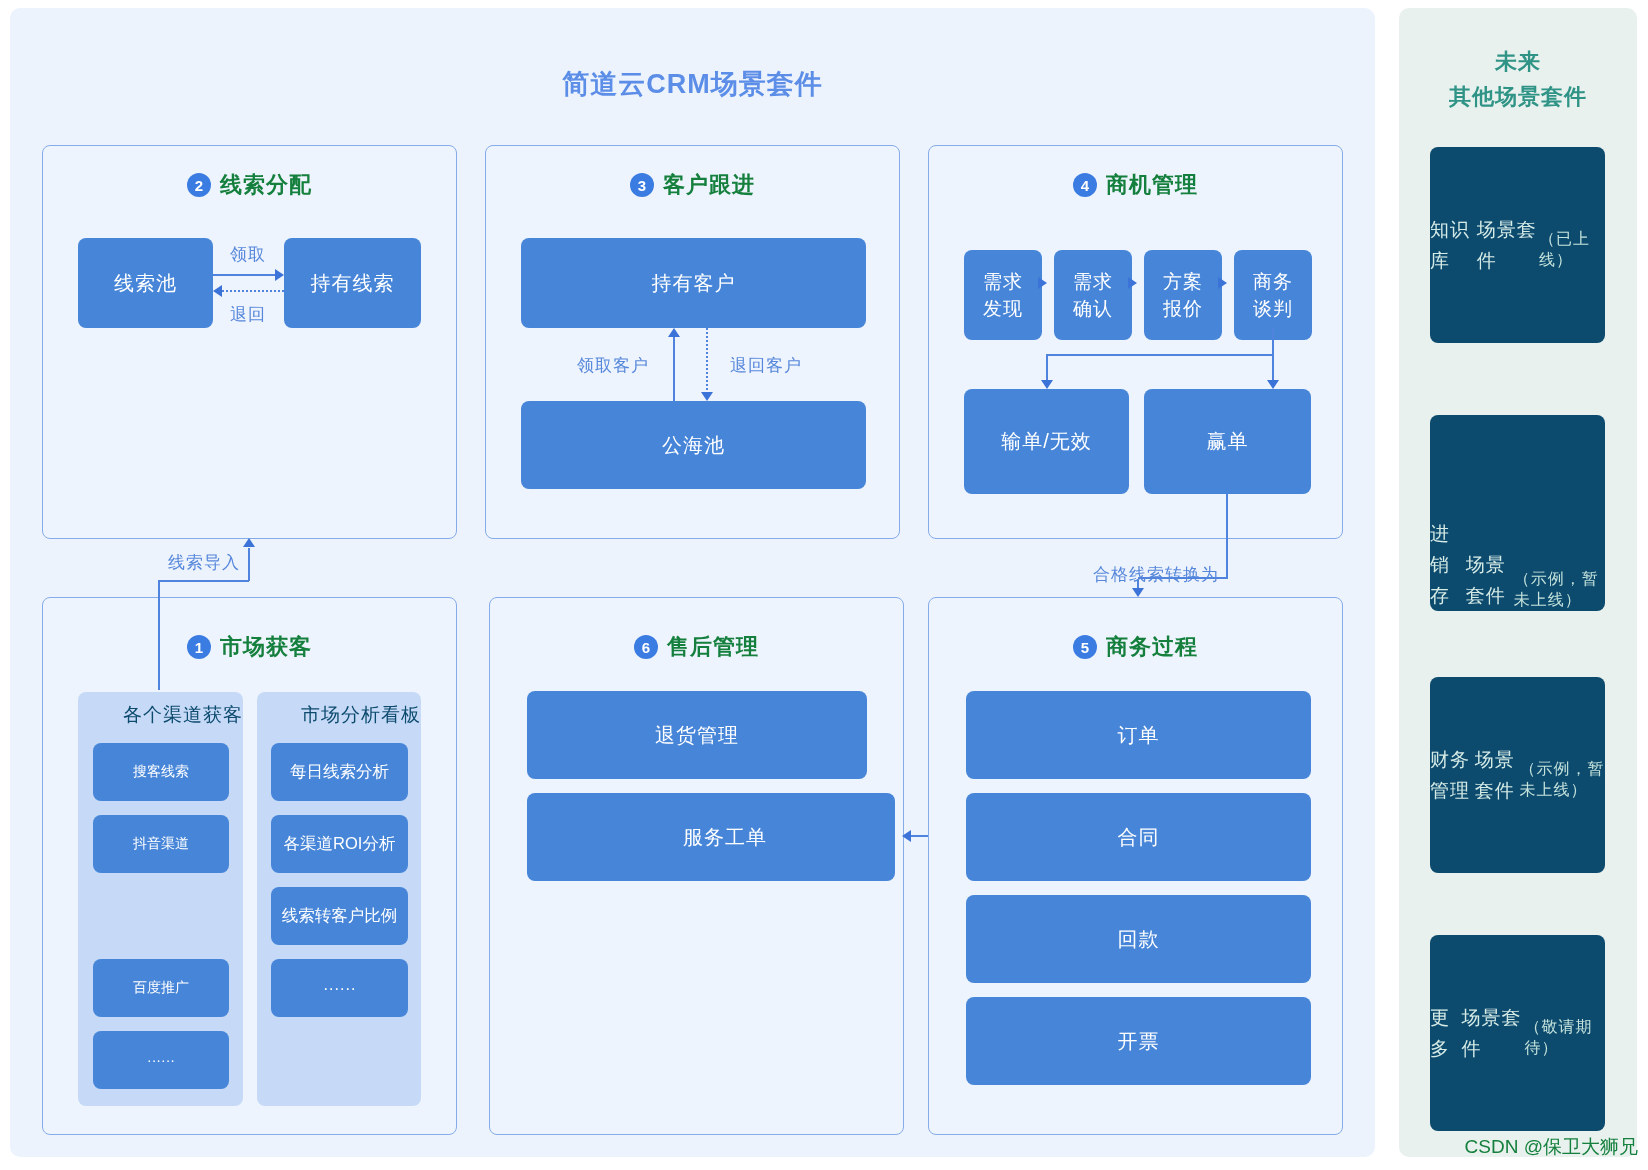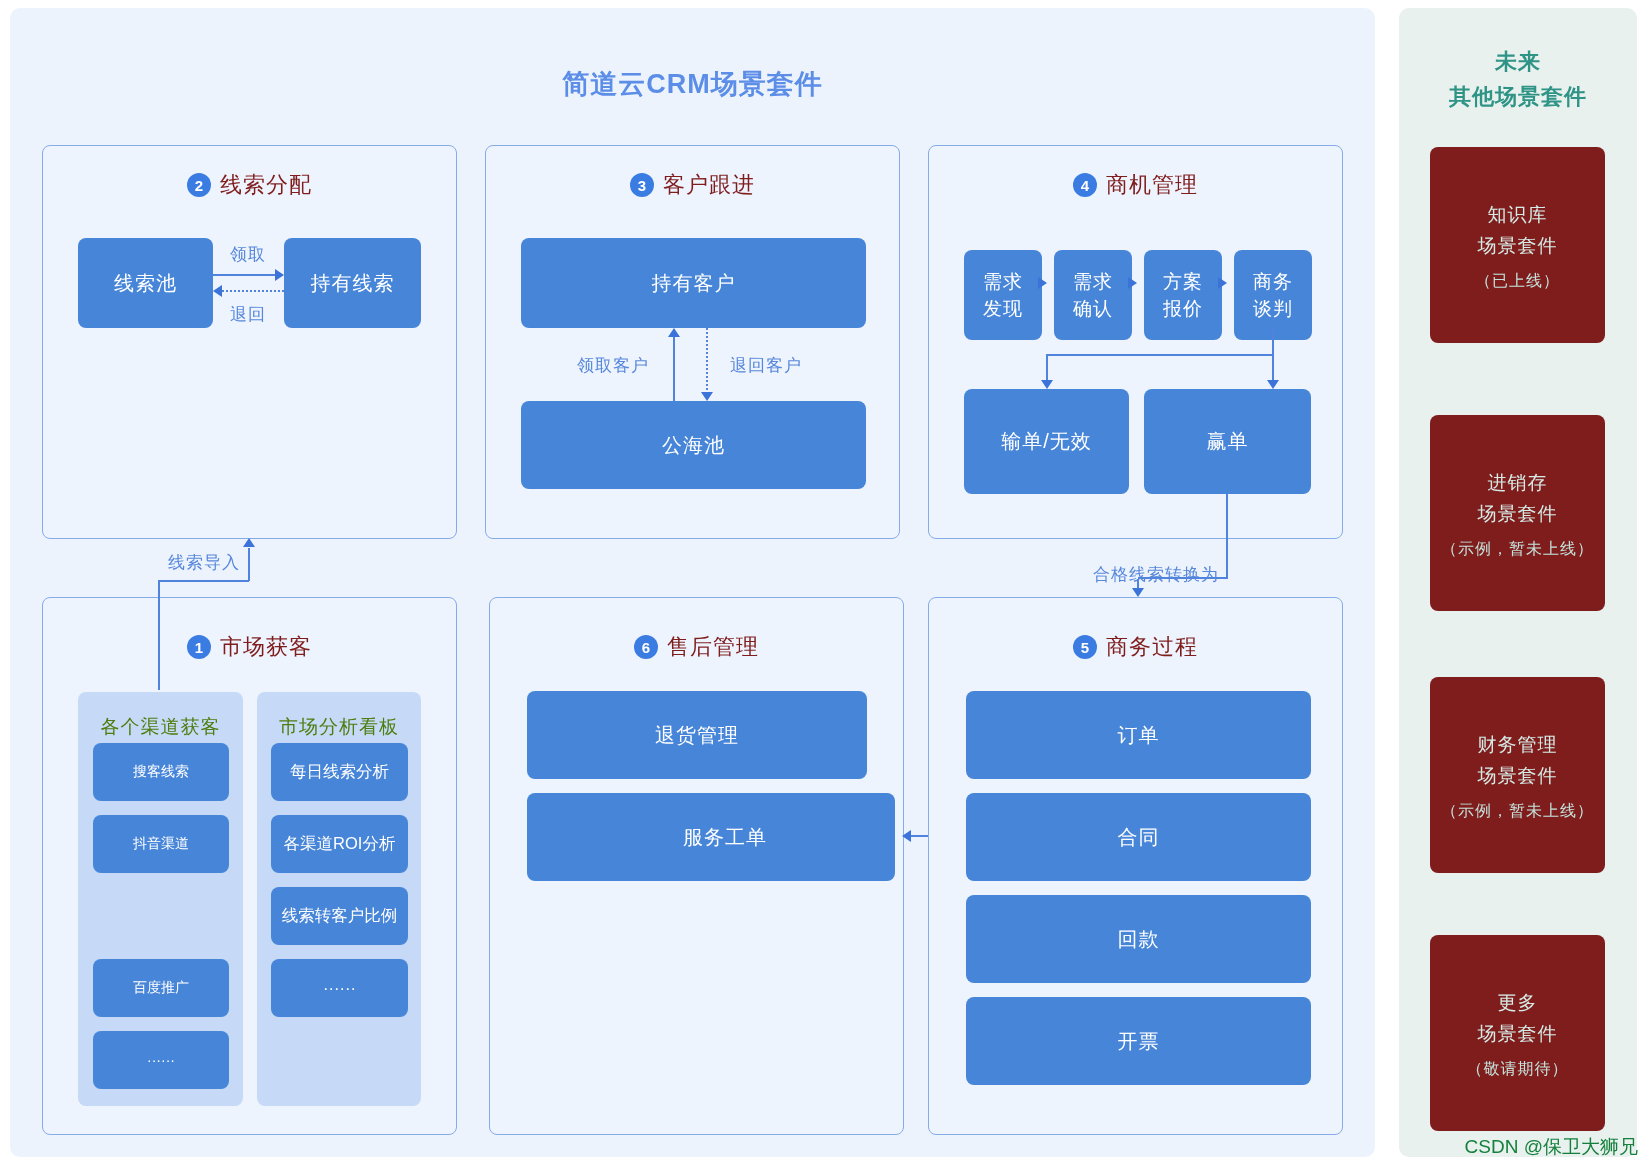--- a/index.html
+++ b/index.html
@@ -16,49 +16,49 @@
   #p3{left:475px;top:137px;width:413px;height:392px;}
   #p4{left:918px;top:137px;width:413px;height:392px;}
   #p1{left:32px;top:589px;width:413px;height:536px;}
   #p6{left:479px;top:589px;width:413px;height:536px;}
   #p5{left:918px;top:589px;width:413px;height:536px;}
   .phead{position:absolute;top:24px;left:0;width:100%;display:flex;justify-content:center;
         align-items:center;gap:9px;}
   .phead.low{top:34px;}
   .pnum{width:24px;height:24px;border-radius:50%;background:#3b7ce2;color:#fff;
         font-size:15px;font-weight:bold;display:flex;align-items:center;justify-content:center;}
-  .ptitle{font-size:22px;font-weight:normal;color:#7f1d1d;letter-spacing:1px;}
+  .ptitle{font-size:22px;font-weight:bold;color:#15803d;letter-spacing:1px;}
   .node{position:absolute;background:#4685d8;border-radius:8px;color:#ffffff;
         display:flex;align-items:center;justify-content:center;font-size:20px;
         letter-spacing:1px;text-align:center;}
   .node.stage{font-size:19px;line-height:27px;margin-top:12px;}
   .subpanel{position:absolute;background:#c6daf7;border-radius:8px;}
-  .subtitle{position:absolute;top:22px;left:0;width:100%;text-align:center;
-        font-size:19px;color:#4d7c0f;letter-spacing:1px;}
+  .subtitle{position:absolute;top:10px;left:0;width:100%;text-align:right;
+        font-size:19px;color:#0c4a6e;letter-spacing:1px;}
   .subitem{position:absolute;background:#4685d8;border-radius:8px;color:#fff;
         display:flex;align-items:center;justify-content:center;font-size:14px;}
   .subitem.small{font-size:16.5px;}
   .hline{position:absolute;height:2px;background:#4f83dd;}
   .vline{position:absolute;width:2px;background:#4f83dd;}
   .hline.dotted{height:0;background:none;border-top:2px dotted #4f83dd;}
   .vline.dotted{width:0;background:none;border-left:2px dotted #4f83dd;}
   .arr-r{position:absolute;width:0;height:0;border-top:6px solid transparent;
         border-bottom:6px solid transparent;border-left:9px solid #3b73d8;}
   .arr-l{position:absolute;width:0;height:0;border-top:6px solid transparent;
         border-bottom:6px solid transparent;border-right:9px solid #3b73d8;}
   .arr-u{position:absolute;width:0;height:0;border-left:6px solid transparent;
         border-right:6px solid transparent;border-bottom:9px solid #3b73d8;}
   .arr-d{position:absolute;width:0;height:0;border-left:6px solid transparent;
         border-right:6px solid transparent;border-top:9px solid #3b73d8;}
   .alabel{position:absolute;color:#5687da;font-size:17px;white-space:nowrap;
         transform:translate(-50%,-50%);letter-spacing:1px;}
   .sb-title{position:absolute;top:36px;left:0;width:100%;text-align:center;
         font-size:22px;font-weight:bold;color:#2f9486;line-height:35px;letter-spacing:1px;}
-  .card{position:absolute;left:31px;width:175px;height:196px;background:#7f1d1d;
-        border-radius:8px;display:flex;flex-direction:column;align-items:center;
+  .card{position:absolute;left:31px;width:175px;height:196px;background:#0c4a6e;
+        border-radius:8px;display:flex;flex-direction:row;align-items:center;
         justify-content:center;}
   .card-line{font-size:19px;color:#d5ebe6;line-height:31px;letter-spacing:1px;}
   .card-note{font-size:16px;color:#c3e2db;margin-top:10px;letter-spacing:1px;}
   #watermark{position:absolute;right:10px;top:1134px;color:#15803d;font-size:19px;}
 </style>
 </head>
 <body>
 
 <div id="page">
 
@@ -197,21 +197,21 @@
   <div id="sidebar">
     <div class="sb-title">
       <div>未来</div>
       <div>其他场景套件</div>
     </div>
     <div class="card" style="top:139px;">
       <div class="card-line">知识库</div>
       <div class="card-line">场景套件</div>
       <div class="card-note">（已上线）</div>
     </div>
-    <div class="card" style="top:407px;">
+    <div class="card" style="top:407px;align-items:flex-end;">
       <div class="card-line">进销存</div>
       <div class="card-line">场景套件</div>
       <div class="card-note">（示例，暂未上线）</div>
     </div>
     <div class="card" style="top:669px;">
       <div class="card-line">财务管理</div>
       <div class="card-line">场景套件</div>
       <div class="card-note">（示例，暂未上线）</div>
     </div>
     <div class="card" style="top:927px;">

